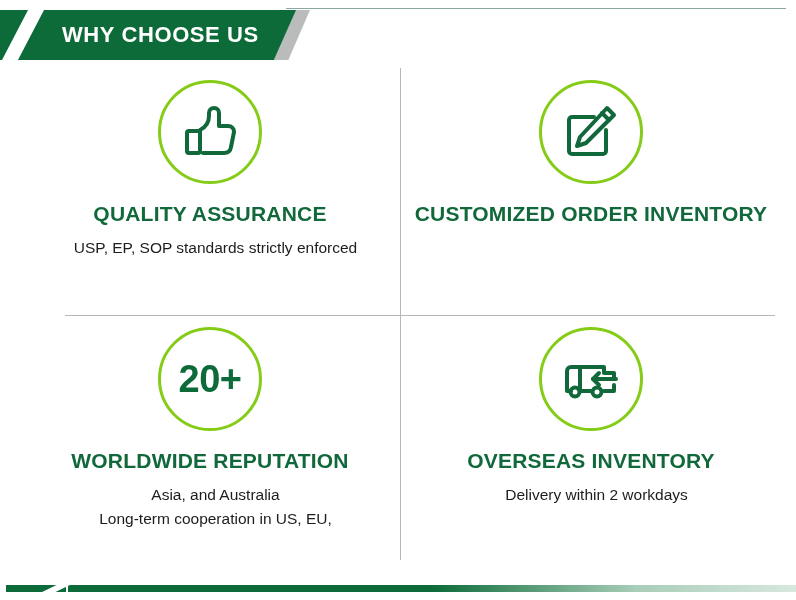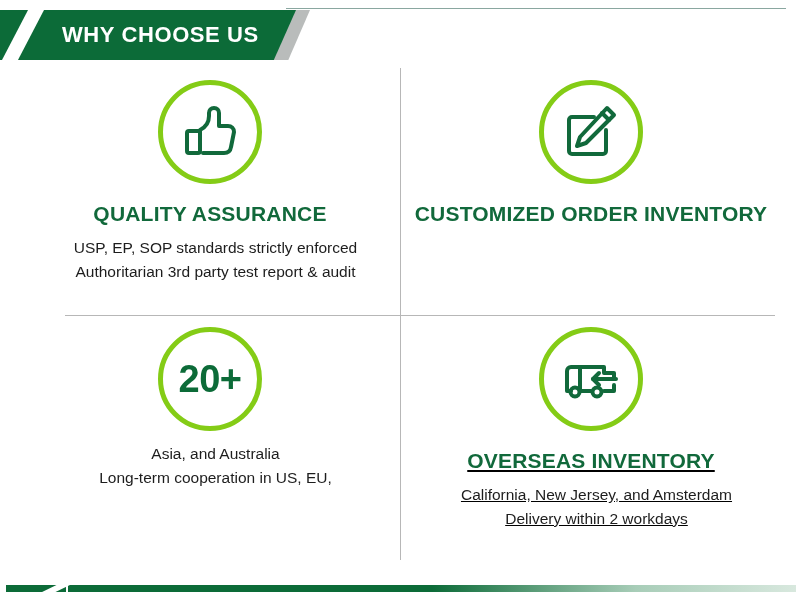--- a/index.html
+++ b/index.html
@@ -113,27 +113,27 @@
 
   .cell {
     position: absolute;
     width: 380px;
     box-sizing: border-box;
     text-align: center;
   }
   .cell-tl { left: 0px;   top: 2px; }
   .cell-tr { left: 381px; top: 2px; }
   .cell-bl { left: 0px;   top: 249px; }
-  .cell-br { left: 381px; top: 249px; text-decoration: underline; }
+  .cell-br { left: 381px; top: 249px; }
 
   .icon-circle {
     width: 104px;
     height: 104px;
     margin: 10px auto 0 auto;
-    border: 5px solid #84cc16;
+    border: 3px solid #84cc16;
     border-radius: 50%;
     display: flex;
     align-items: center;
     justify-content: center;
     box-sizing: border-box;
   }
   .icon-circle svg {
     display: block;
   }
   .big-number {
@@ -223,39 +223,39 @@
     <div class="cell cell-tl">
       <div class="icon-circle">
         <svg width="64" height="64" viewBox="0 0 64 64" fill="none" stroke="#11693b" stroke-width="4" stroke-linejoin="round" stroke-linecap="round">
           <rect x="9" y="31" width="13" height="22" rx="2"></rect>
           <path d="M22 33 L22 30 C28 27 31 22 31 16 L31 13 C31 10 33 8 36 8 C39 8 41 10 41 13 L41 26 L50 26 C53.5 26 56 28.5 56 32 L53 47 C52.4 51 49.5 53 46 53 L25 53"></path>
         </svg>
       </div>
       <div class="feature-title">QUALITY ASSURANCE</div>
       <div class="feature-lines">
         <div>USP, EP, SOP standards strictly enforced</div>
-        <div>Authoritarian 3rd party test report &amp; audit</div>
       </div>
     </div>
 
     <div class="cell cell-tr">
       <div class="icon-circle">
         <svg width="64" height="64" viewBox="0 0 64 64" fill="none" stroke="#11693b" stroke-width="4" stroke-linejoin="round" stroke-linecap="round">
           <path d="M47 30 L47 51 C47 52.7 45.7 54 44 54 L13 54 C11.3 54 10 52.7 10 51 L10 20 C10 18.3 11.3 17 13 17 L35 17"></path>
           <path d="M48 8 L55 15 L27 43 L18 46 L21 37 Z"></path>
           <path d="M43 13 L50 20"></path>
         </svg>
       </div>
       <div class="feature-title">CUSTOMIZED ORDER INVENTORY</div>
     </div>
 
     <div class="cell cell-bl">
       <div class="icon-circle">
         <span class="big-number">20+</span>
       </div>
+      <div class="feature-title">WORLDWIDE REPUTATION</div>
       <div class="feature-lines">
         <div>Asia, and Australia</div>
         <div>Long-term cooperation in US, EU,</div>
       </div>
     </div>
 
     <div class="cell cell-br">
       <div class="icon-circle">
         <svg width="64" height="64" viewBox="0 0 64 64" fill="none" stroke="#11693b" stroke-width="4" stroke-linejoin="round" stroke-linecap="round">
           <path d="M21 20 L45 20 L45 26 L55 26 L55 32"></path>
@@ -265,21 +265,20 @@
           <path d="M32 44 L21 44"></path>
           <path d="M45 44 L55 44 L55 38"></path>
           <circle cx="16" cy="45" r="4.5"></circle>
           <circle cx="38" cy="45" r="4.5"></circle>
           <path d="M34 32 L57 32"></path>
           <path d="M40 26 L34 32 L40 38"></path>
         </svg>
       </div>
       <div class="feature-title">OVERSEAS INVENTORY</div>
       <div class="feature-lines">
-        <div>California, New Jersey, and Amsterdam</div>
         <div>Delivery within 2 workdays</div>
       </div>
     </div>
 
   </div>
 
   <div class="footer">
     <div class="footer-left"></div>
     <div class="footer-main"></div>
     <div class="footer-notch"></div>

